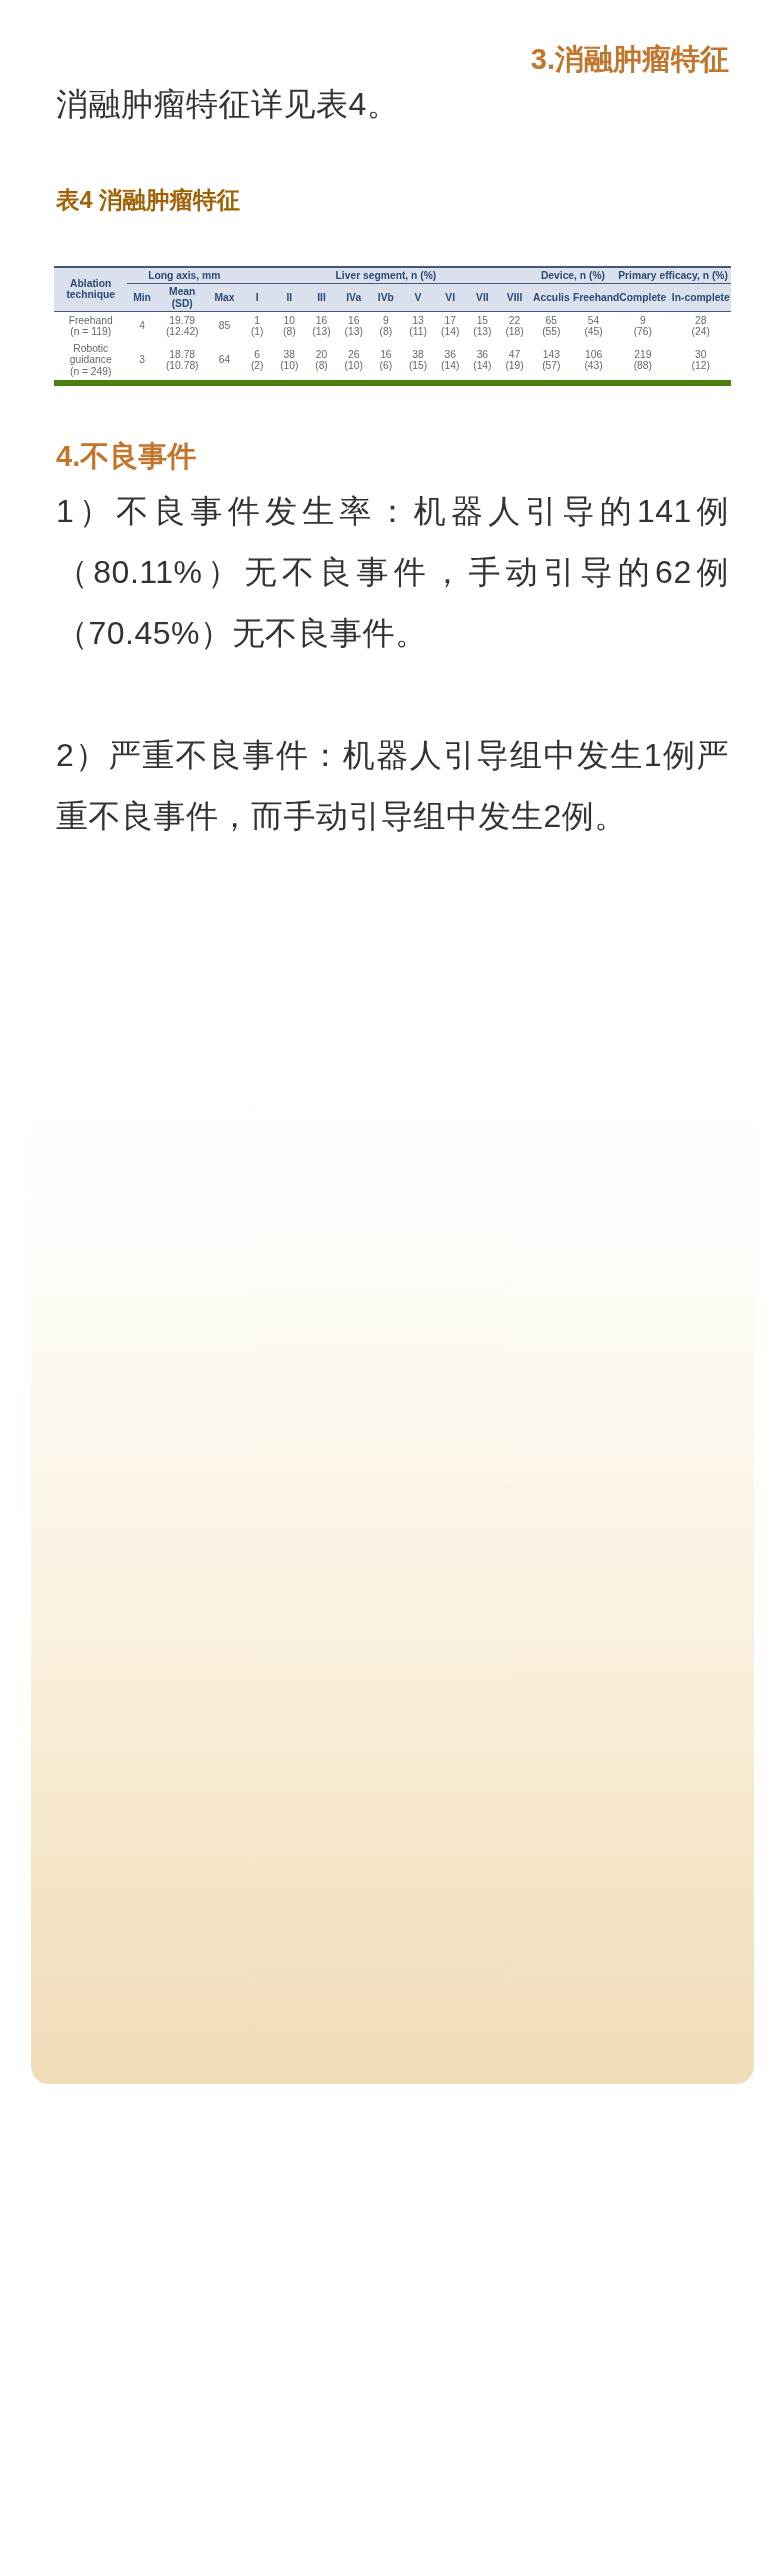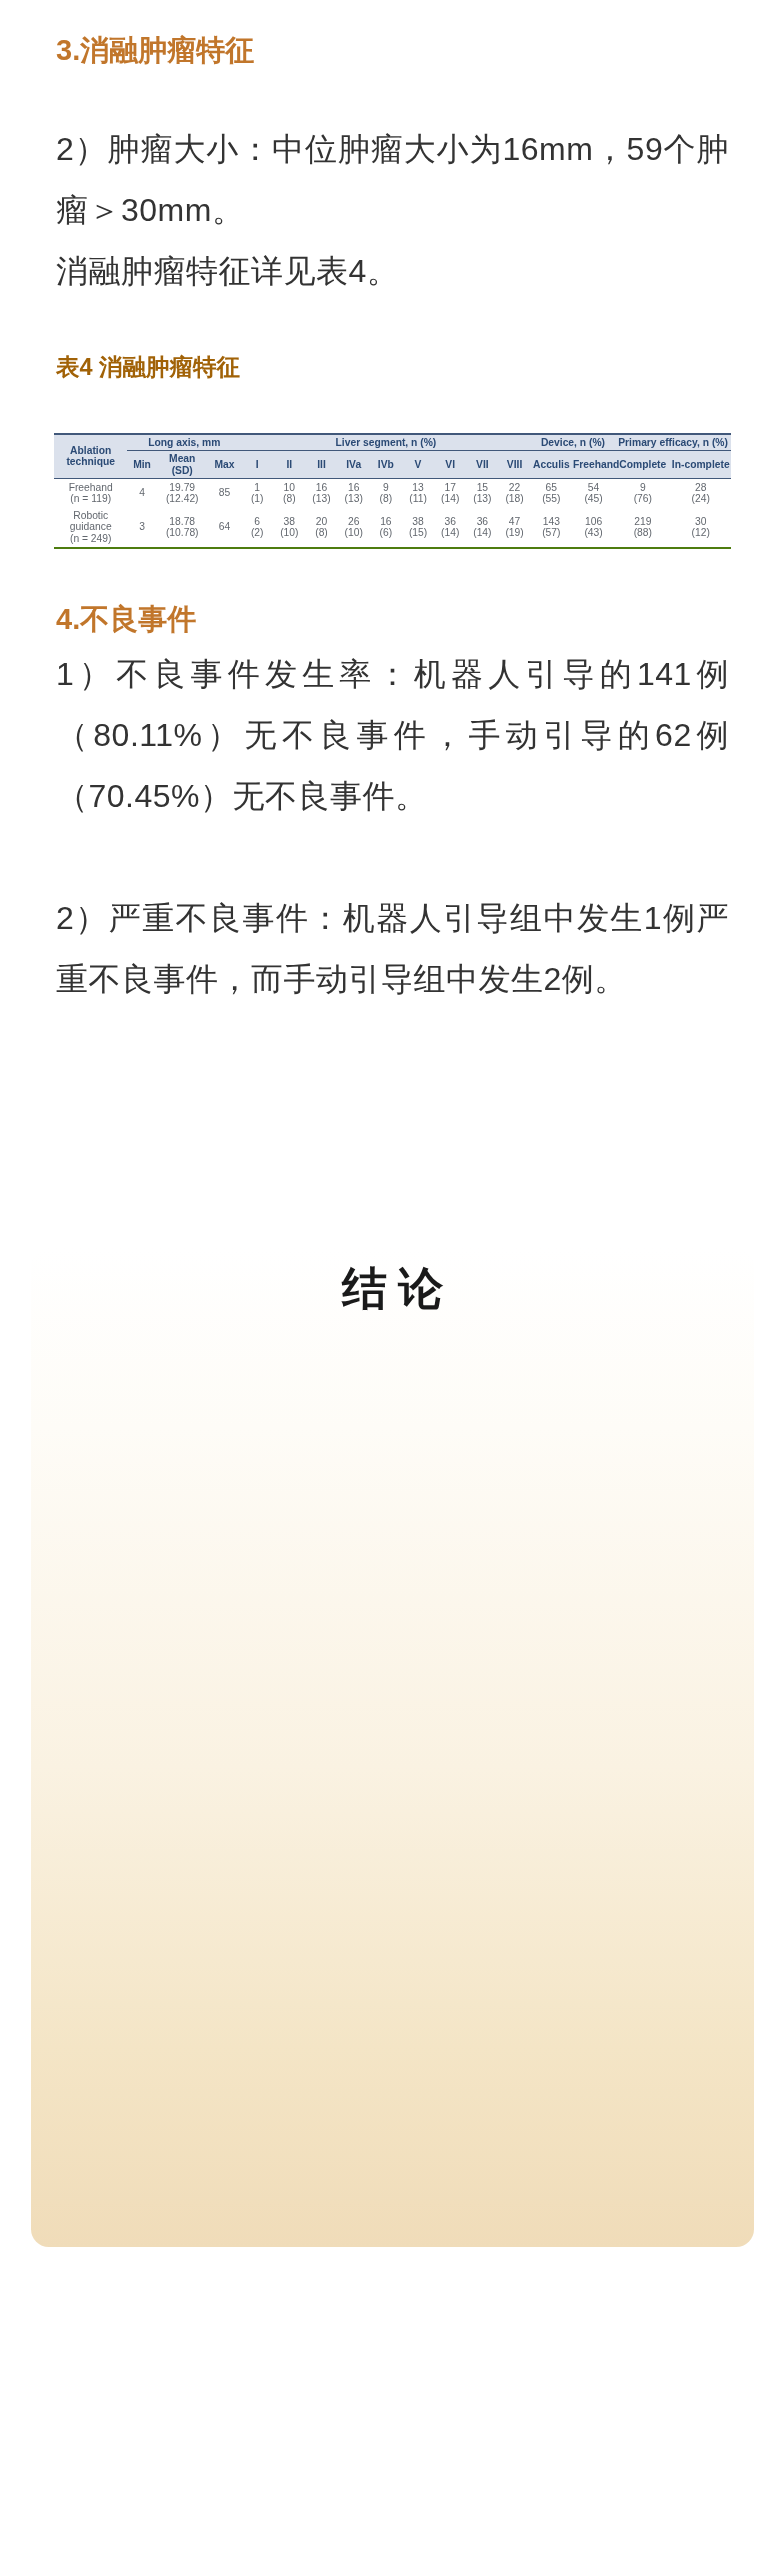--- a/index.html
+++ b/index.html
@@ -15,21 +15,21 @@
   }
   .content{padding:0 56px;}
 
   .sec-heading{
     margin:0;
     font-size:29px;
     line-height:29px;
     font-weight:bold;
     color:#c1762b;
   }
-  #heading-3{margin-top:36px;}
+  #heading-3{margin-top:45px;text-align:right;}
   #heading-4{margin-top:56px;}
 
   .body-p{
     margin:0;
     font-size:32px;
     line-height:61px;
     font-weight:500;
     color:#333333;
     text-align:justify;
     text-justify:inter-ideograph;
@@ -50,21 +50,21 @@
     color:#a16207;
   }
 
   .data-table-wrap{margin-top:51px;}
   table.data-table{
     width:677px;
     margin-left:-2px;
     border-collapse:collapse;
     table-layout:fixed;
     border-top:2px solid #41587a;
-    border-bottom:2px solid #4d7c0f;
+    border-bottom:6px solid #4d7c0f;
   }
   table.data-table th{
     background:#dbe1ec;
     color:#2b4a75;
     font-weight:bold;
     font-size:10.3px;
     line-height:11.3px;
     padding:2px 1px;
     text-align:center;
     vertical-align:middle;
@@ -112,21 +112,20 @@
   }
 </style>
 </head>
 <body>
 
 <div id="page">
   <div class="content">
 
     <h3 class="sec-heading" id="heading-3">3.消融肿瘤特征</h3>
 
-    <p class="body-p" id="p-3-2">2）肿瘤大小：中位肿瘤大小为16mm，59个肿瘤＞30mm。</p>
     <p class="body-p" id="p-3-3">消融肿瘤特征详见表4。</p>
 
     <div class="table-caption">表4  消融肿瘤特征</div>
 
     <div class="data-table-wrap">
       <table class="data-table">
         <colgroup>
           <col style="width:73px">
             <col style="width:29px">
             <col style="width:51px">
@@ -312,16 +311,15 @@
     </div>
 
     <h3 class="sec-heading" id="heading-4">4.不良事件</h3>
 
     <p class="body-p" id="p-4-1">1）不良事件发生率：机器人引导的141例（80.11%）无不良事件，手动引导的62例（70.45%）无不良事件。</p>
     <p class="body-p" id="p-4-2">2）严重不良事件：机器人引导组中发生1例严重不良事件，而手动引导组中发生2例。</p>
 
   </div>
 
   <div class="conclusion-panel">
-    <h2 class="conclusion-title">结 论</h2>
   </div>
 </div>
 
 
 </body></html>

